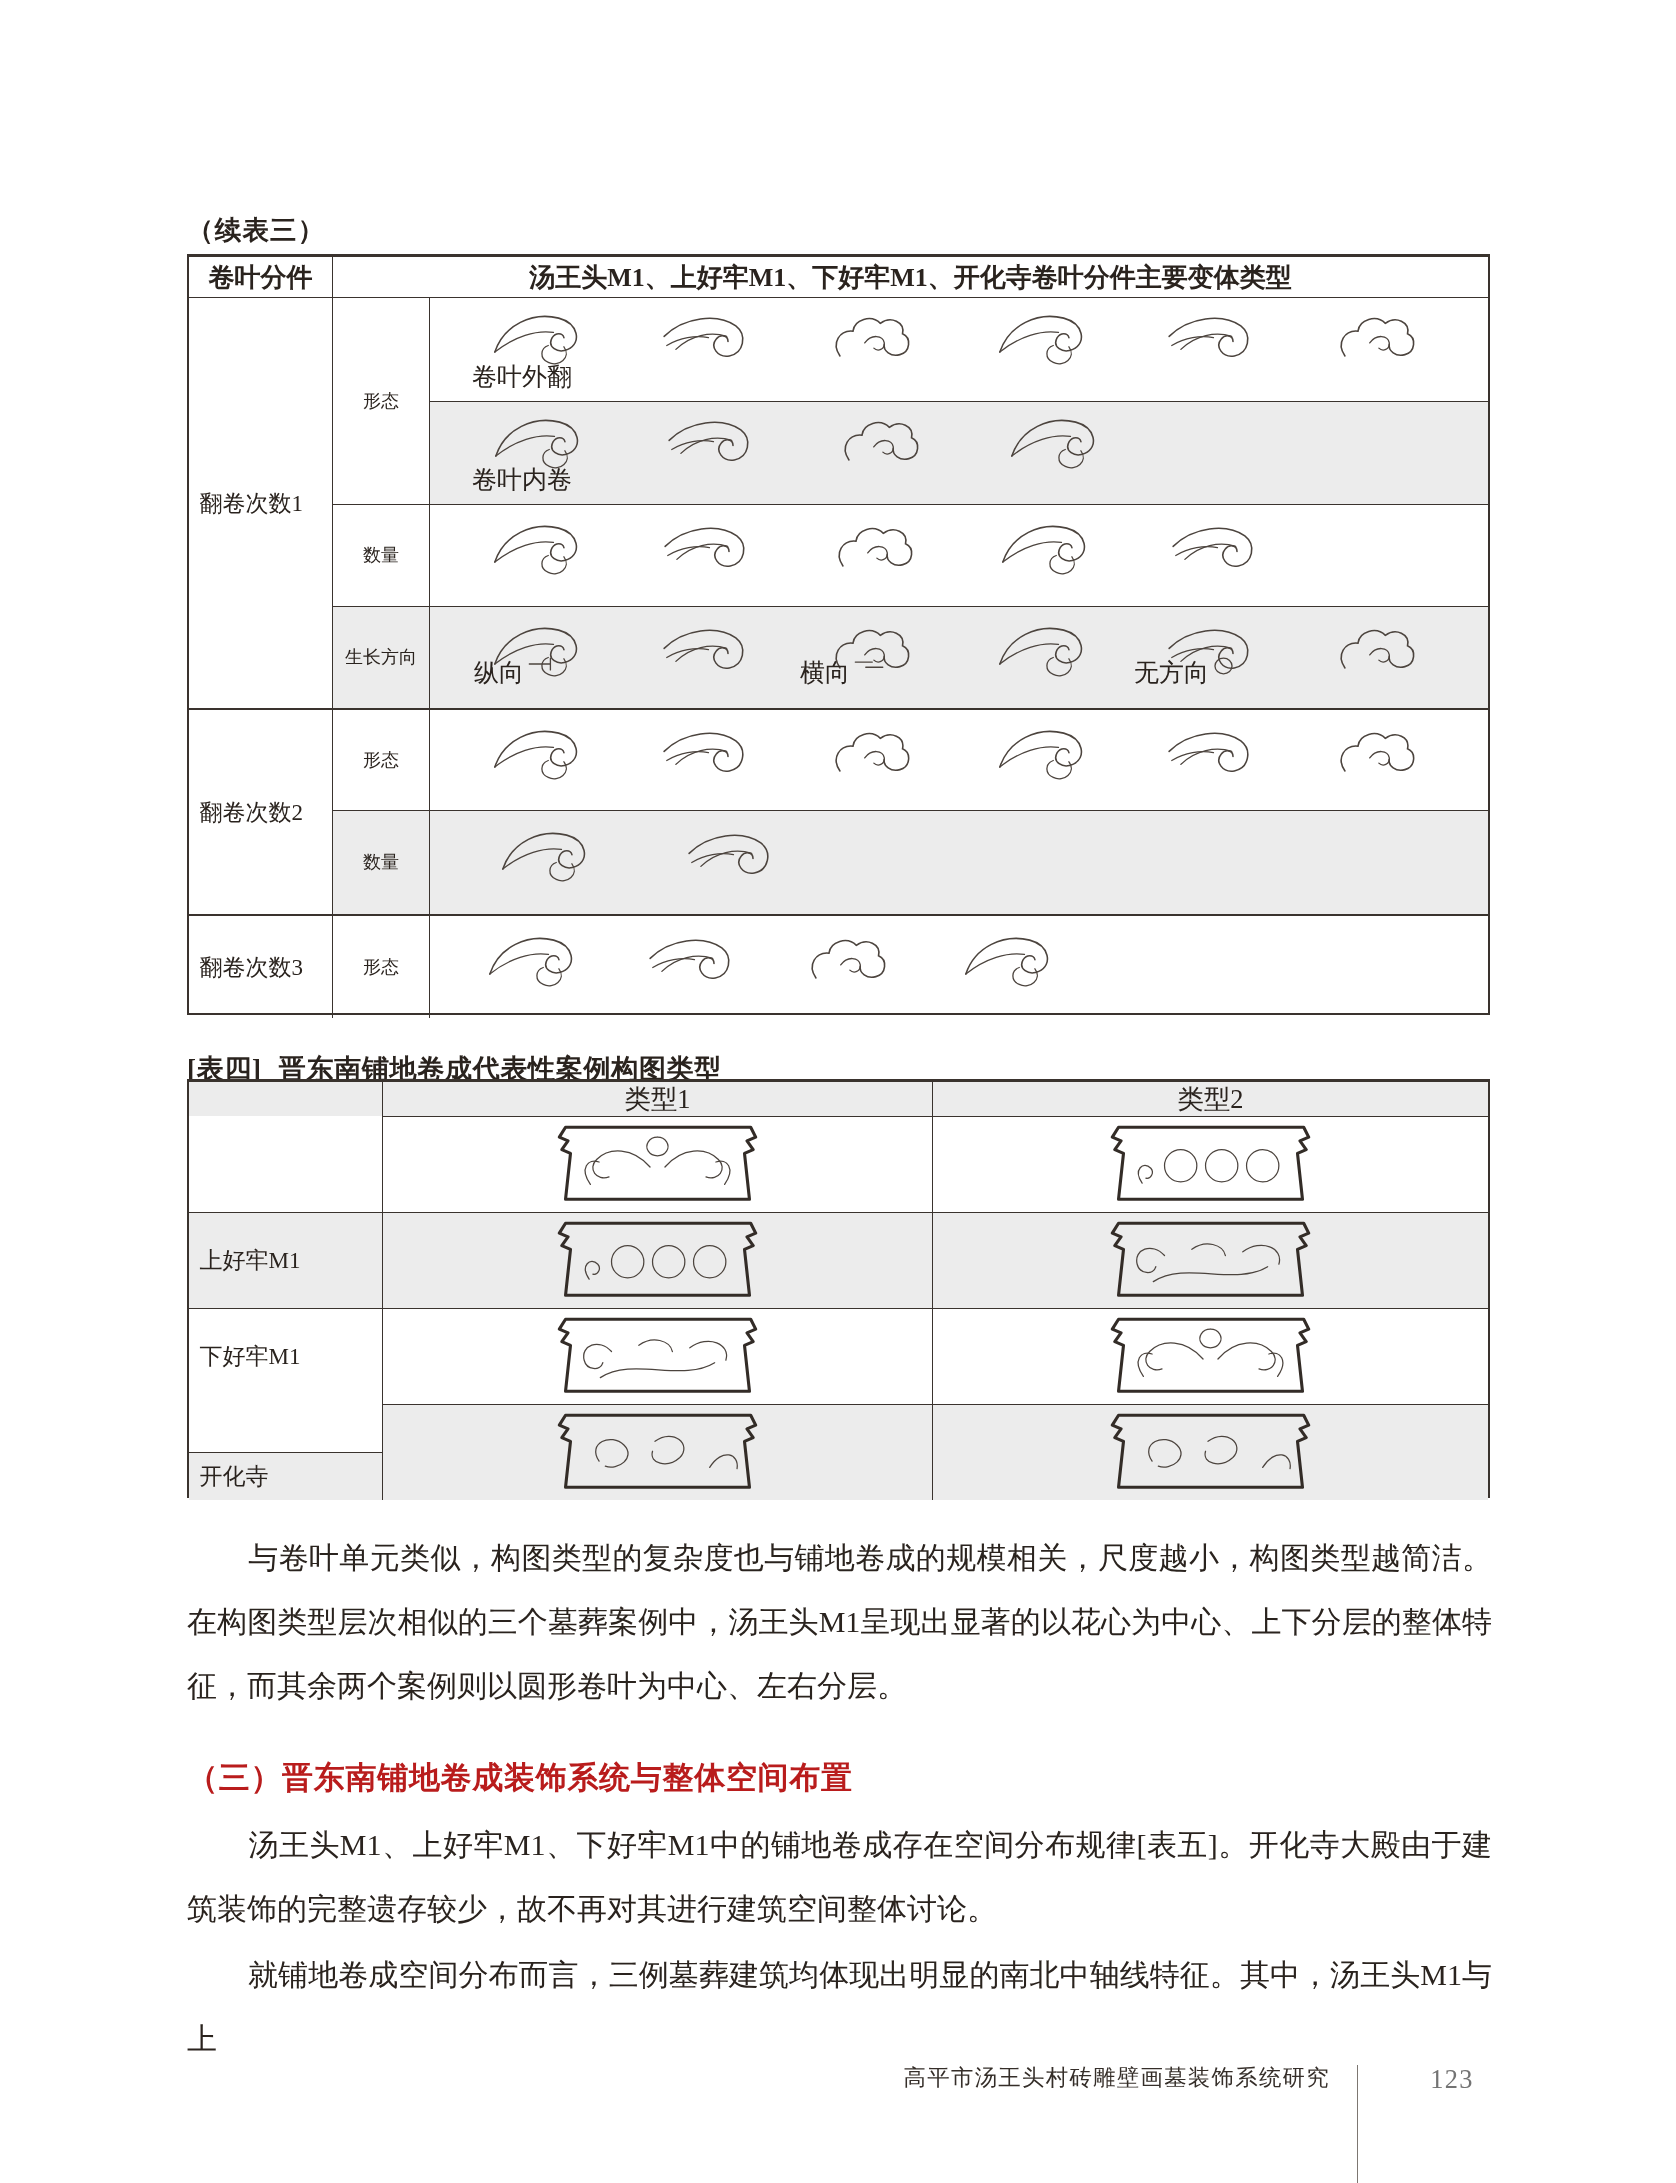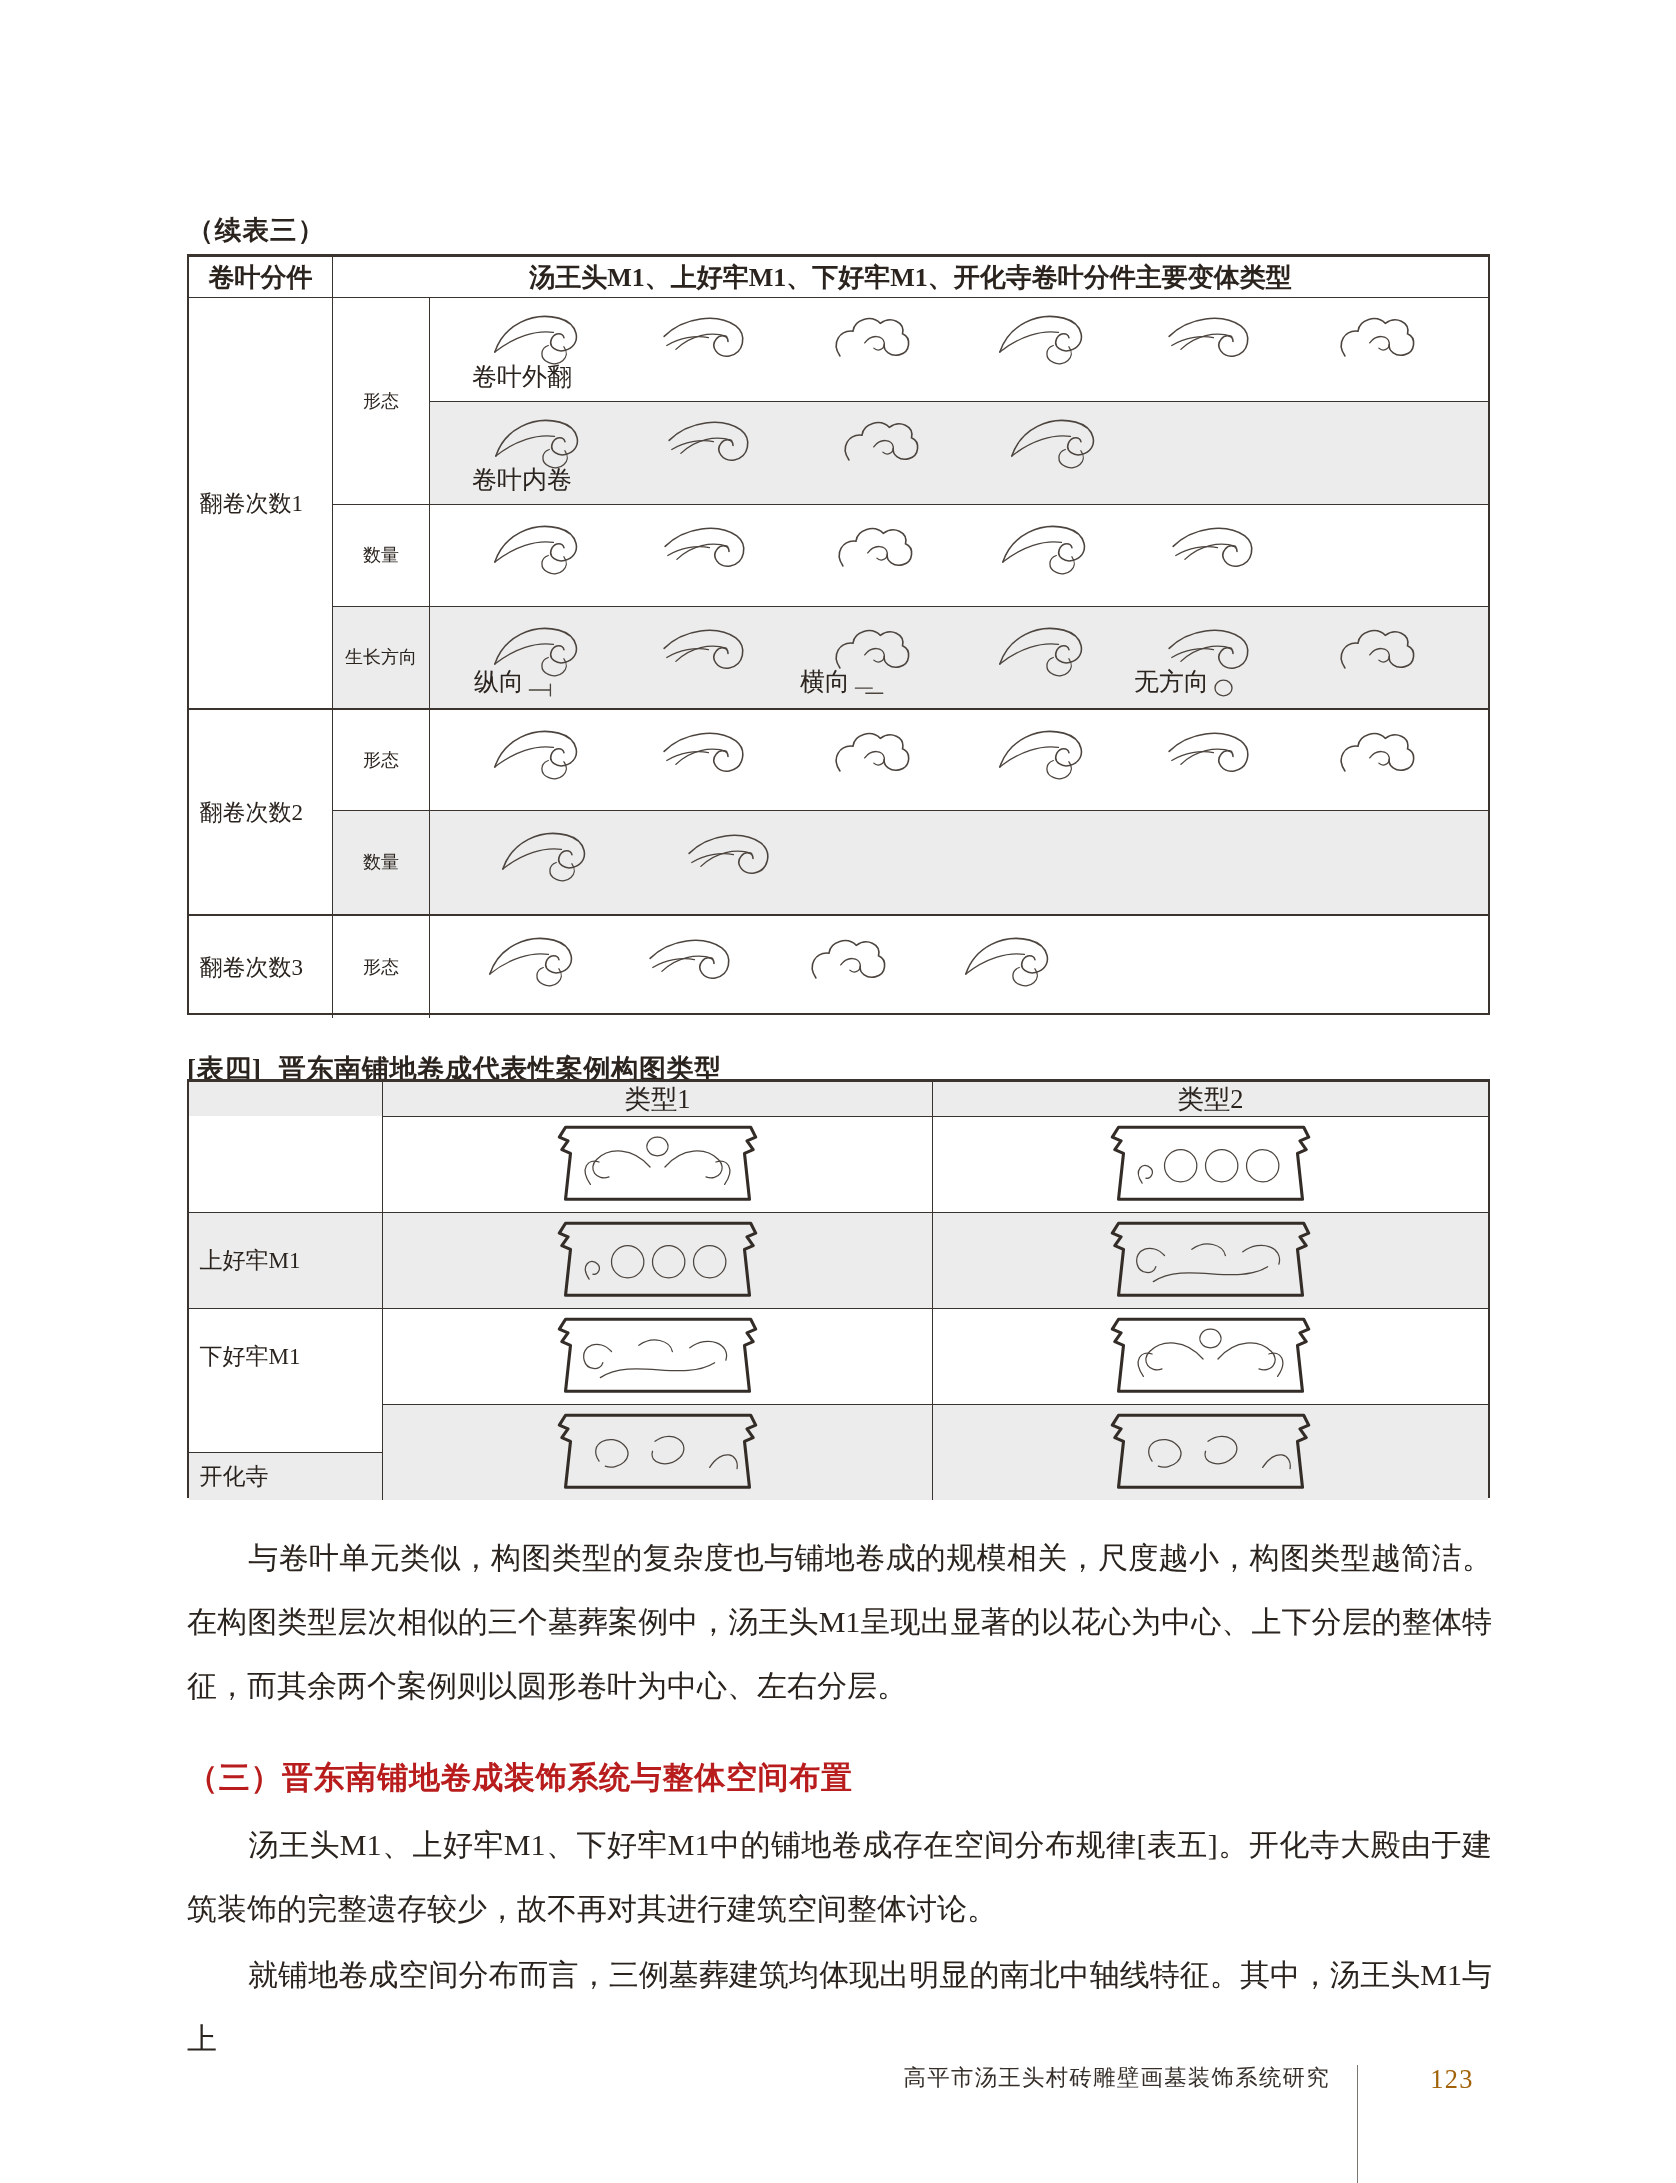--- a/index.html
+++ b/index.html
@@ -32,37 +32,37 @@
   #table3 .hdr{font-size:26px;font-weight:bold;display:flex;align-items:center;justify-content:center;}
   .attr-lab{font-size:18px;display:flex;align-items:center;justify-content:center;text-align:center;line-height:37px;}
   .motifs{height:100%;display:flex;align-items:center;justify-content:space-around;padding:0 24px;}
   .motifs.toplab{align-items:flex-start;padding-top:10.6px;}
   .motifs svg{flex:0 0 auto;}
   .span-80{width:80%;}
   .span-65{width:65%;}
   .span-60{width:60%;}
   .span-35{width:35%;}
   .sublab{position:absolute;left:42px;bottom:8px;font-size:25px;background:transparent;}
-  .dirlab{position:absolute;bottom:10px;font-size:25px;display:flex;align-items:flex-end;gap:4px;}
+  .dirlab{position:absolute;bottom:19px;font-size:25px;display:flex;align-items:flex-start;gap:4px;}
   .dirlab svg{display:inline-block;}
 
   
   .t4-caption{position:absolute;left:187px;top:1051px;font-size:27px;font-weight:bold;letter-spacing:0.7px;}
   .t4-caption .gap{display:inline-block;width:17px;}
   #table4{left:187px;top:1079px;width:1303px;height:419px;
           grid-template-columns:193px 550px 1fr;
           grid-template-rows:34px 96px 96px 96px 96px;}
   #table4 .col-hdr{font-size:26.4px;display:flex;align-items:center;justify-content:center;}
   .diagram{display:flex;align-items:center;justify-content:center;height:100%;}
 
   
   .footer-title{position:absolute;right:346px;top:2062px;font-size:22.4px;color:#352e29;letter-spacing:1.3px;}
   .footer-rule{position:absolute;left:1357px;top:2065px;width:1.3px;height:118px;background:#7d7772;}
   .footer-page{position:absolute;left:1419px;top:2064px;width:66px;text-align:center;
-               font-size:26.4px;color:#a16207;letter-spacing:1.3px;}
+               font-size:26.4px;color:#737373;letter-spacing:1.3px;}
 
   
   .ink{stroke:#4c443e;fill:none;stroke-width:2.4;stroke-linecap:round;}
   .ink-thick{stroke:#332c27;fill:none;stroke-width:5;stroke-linejoin:round;}
   .ink-thin{stroke:#4c443e;fill:none;stroke-width:2;stroke-linecap:round;}
 </style>
 </head>
 <body>
 
 <div class="page">

